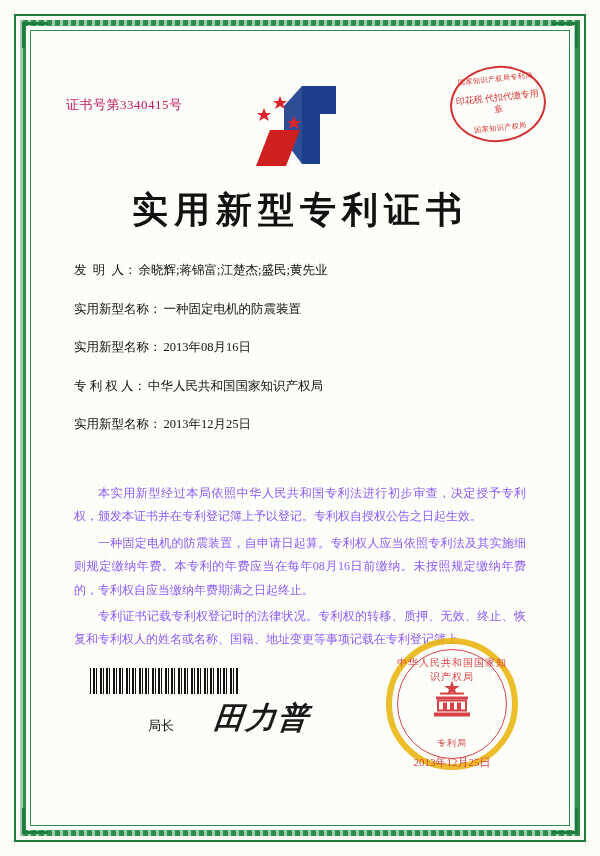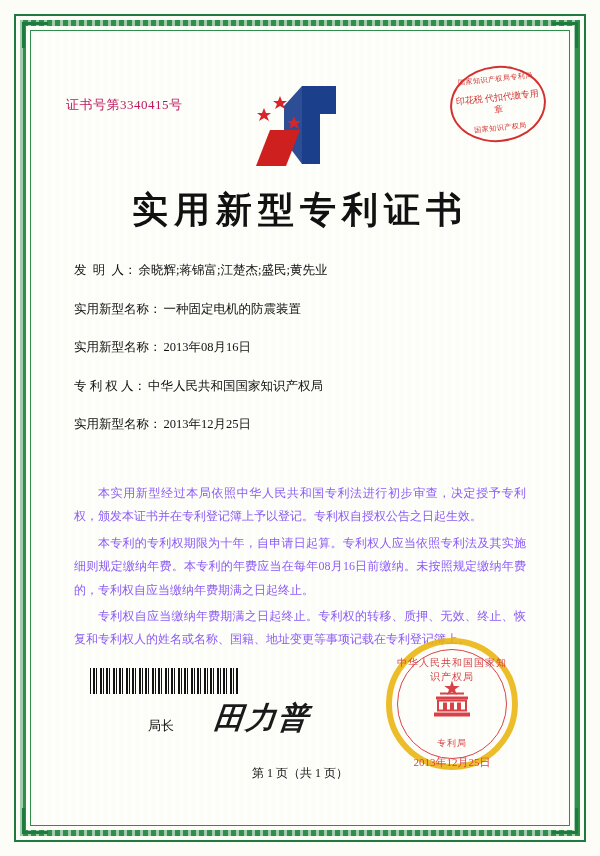--- a/index.html
+++ b/index.html
@@ -331,22 +331,22 @@
         <span class="field-value">中华人民共和国国家知识产权局</span>
       </div>
       <div class="field-row">
         <span class="field-label">实用新型名称：</span>
         <span class="field-value">2013年12月25日</span>
       </div>
     </div>
 
     <div class="body-text">
       <p>本实用新型经过本局依照中华人民共和国专利法进行初步审查，决定授予专利权，颁发本证书并在专利登记簿上予以登记。专利权自授权公告之日起生效。</p>
-      <p>本专利的专利权期限为十年，自申请日起算。专利权人应当依照专利法及其实施细则规定缴纳年费。本专利的年费应当在每年08月16日前缴纳。未按照规定缴纳年费的，专利权自应当缴纳年费期满之日起终止。</p>
-      <p>专利权自应当缴纳年费期满之日起终止。专利权的转移、质押、无效、终止、恢复和专利权人的姓名或名称、国籍、地址变更等事项记载在专利登记簿上。</p>
+      <p>一种固定电机的防震装置，自申请日起算。专利权人应当依照专利法及其实施细则规定缴纳年费。本专利的年费应当在每年08月16日前缴纳。未按照规定缴纳年费的，专利权自应当缴纳年费期满之日起终止。</p>
+      <p>专利证书记载专利权登记时的法律状况。专利权的转移、质押、无效、终止、恢复和专利权人的姓名或名称、国籍、地址变更等事项记载在专利登记簿上。</p>
     </div>
 
     <div class="barcode"></div>
 
     <div class="sig-row">
       <span class="sig-label">局长</span>
       <span class="signature">田力普</span>
     </div>
 
     <div class="official-seal">
@@ -361,16 +361,15 @@
           <rect x="20" y="16" width="4" height="8" fill="#d2232a"></rect>
           <rect x="27" y="16" width="4" height="8" fill="#d2232a"></rect>
           <rect x="6" y="10" width="32" height="3" fill="#d2232a"></rect>
           <rect x="10" y="6" width="24" height="2" fill="#d2232a"></rect>
         </svg>
       </div>
       <div class="seal-text-arc seal-bottom-arc">专利局</div>
       <div class="seal-date">2013年12月25日</div>
     </div>
 
-    <div class="footer">第 1 页（共 1 页）</div>
 
   </div>
 </div>
 
 </body></html>

